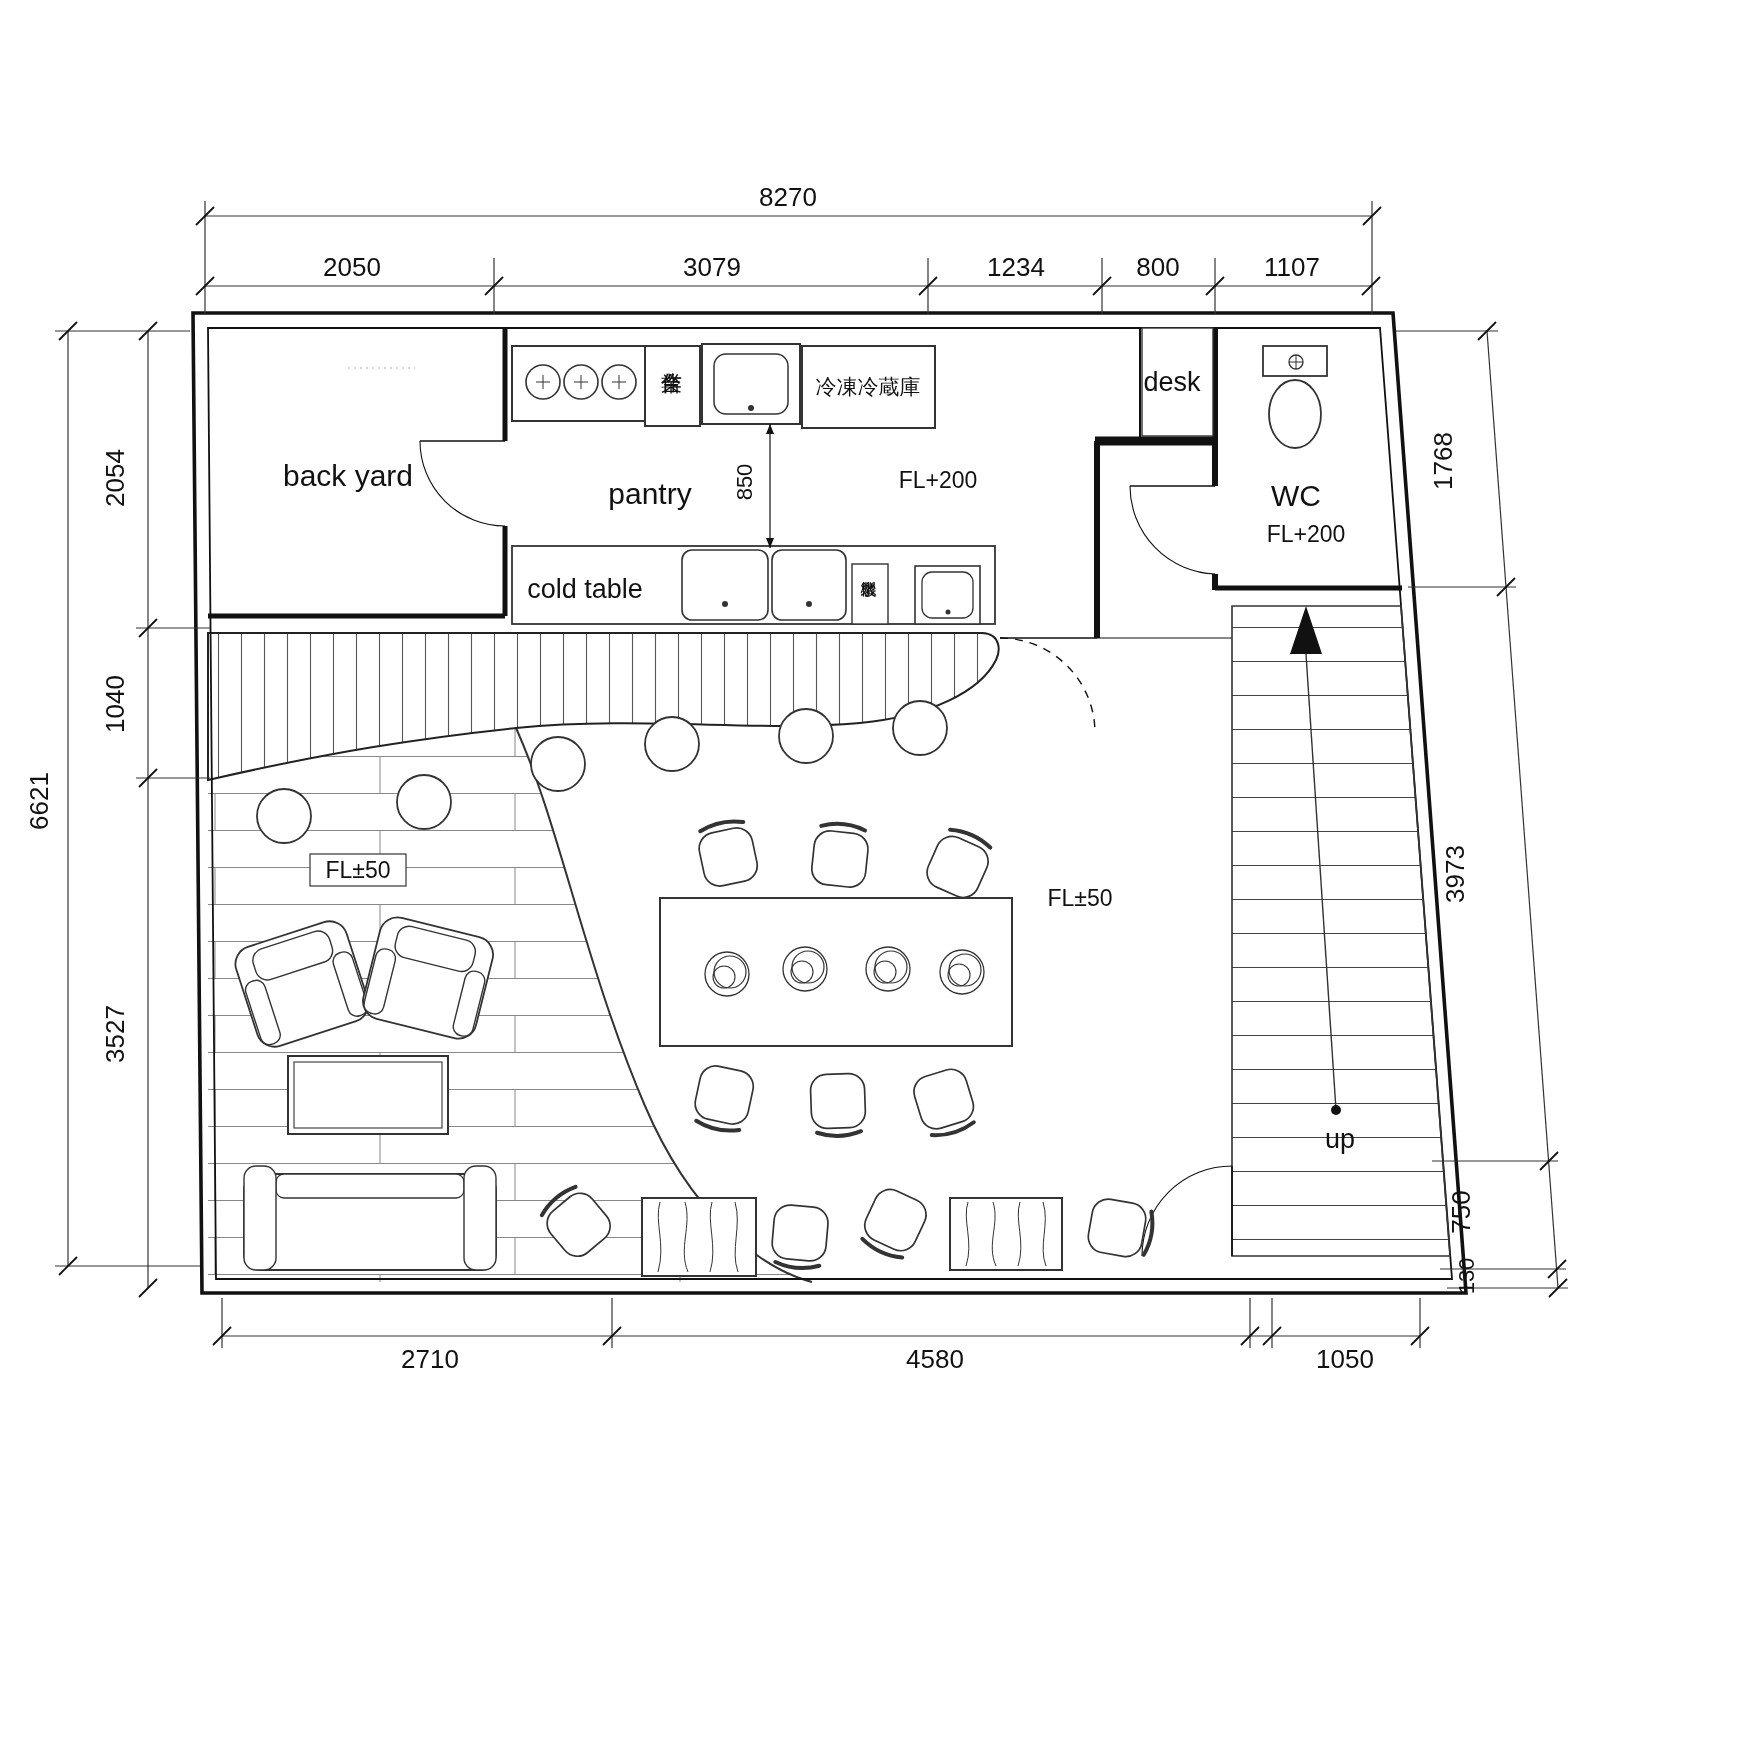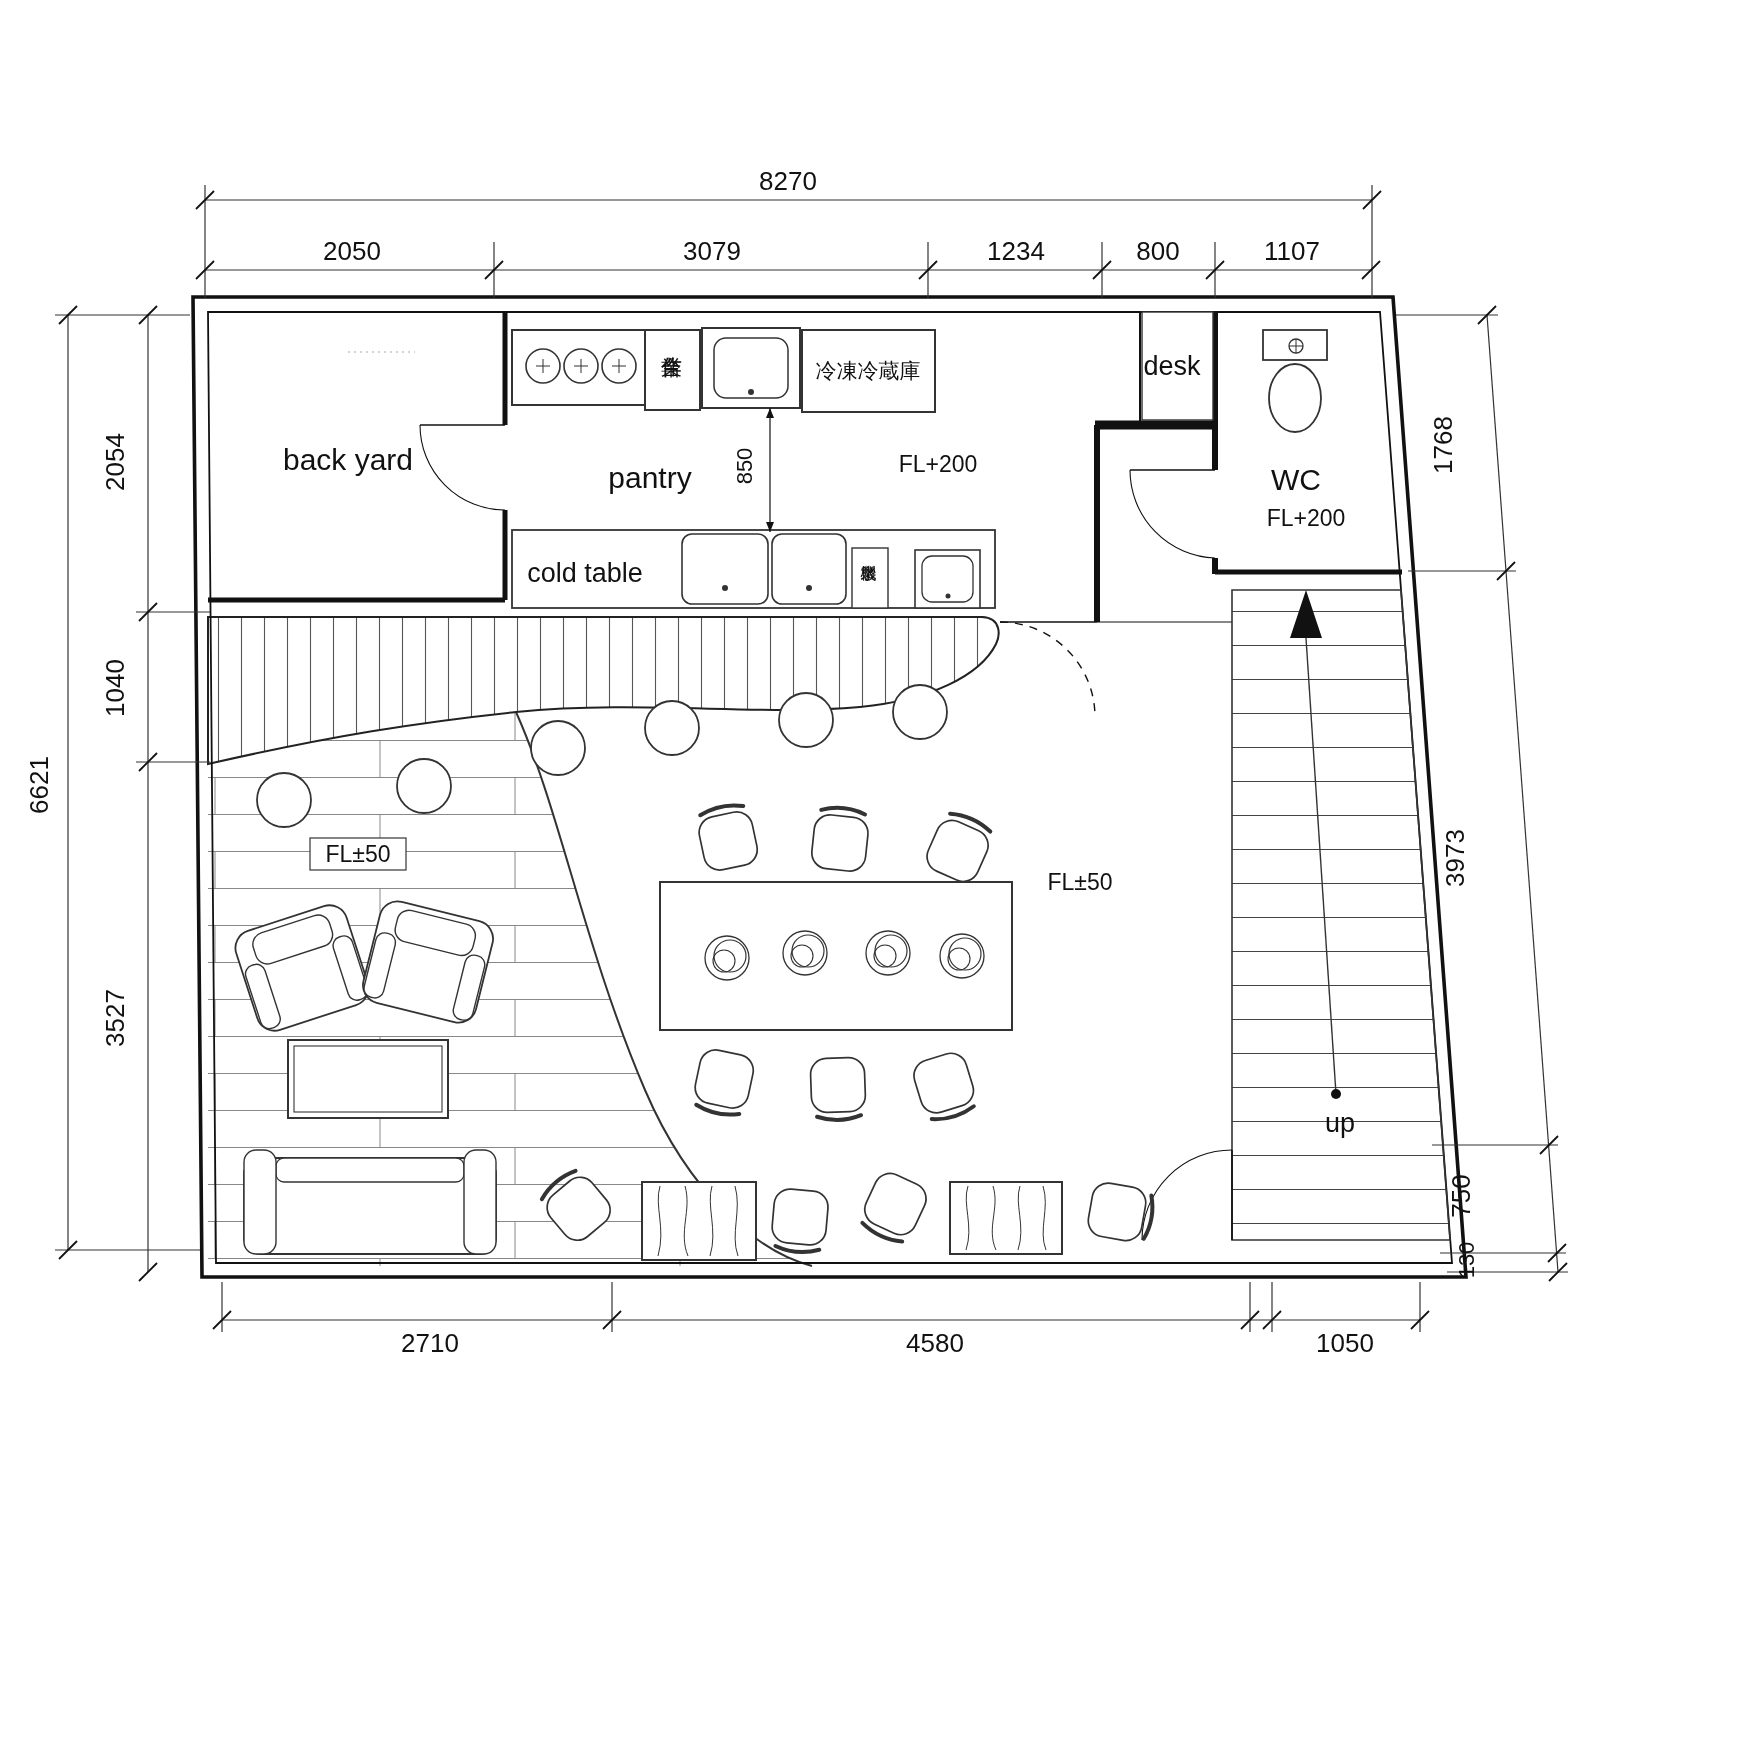--- a/index.html
+++ b/index.html
@@ -1,16 +1,16 @@
 <!DOCTYPE html>
 <html><head>
 <meta charset="utf-8">
 <style>
   html,body{margin:0;padding:0;background:#fff;}
-  .page{width:1740px;height:1649px;background:#fff;position:relative;margin:0 auto;
+  .page{width:1740px;height:1649px;background:#fff;position:relative;margin:16px auto;
         font-family:"Liberation Sans", sans-serif;}
   svg{display:block;}
   text{fill:#111;font-family:"Liberation Sans", sans-serif;}
   .dim{font-size:26px;}
   .dim-sm{font-size:22px;}
   .room{font-size:30px;}
   .room-md{font-size:27px;}
   .room-sm{font-size:23px;}
   .jp{font-size:21px;}
   .jp-sm{font-size:16px;}

